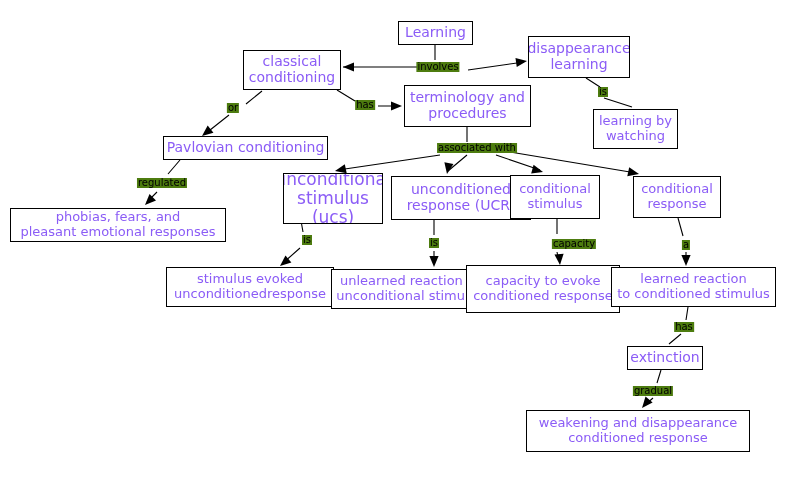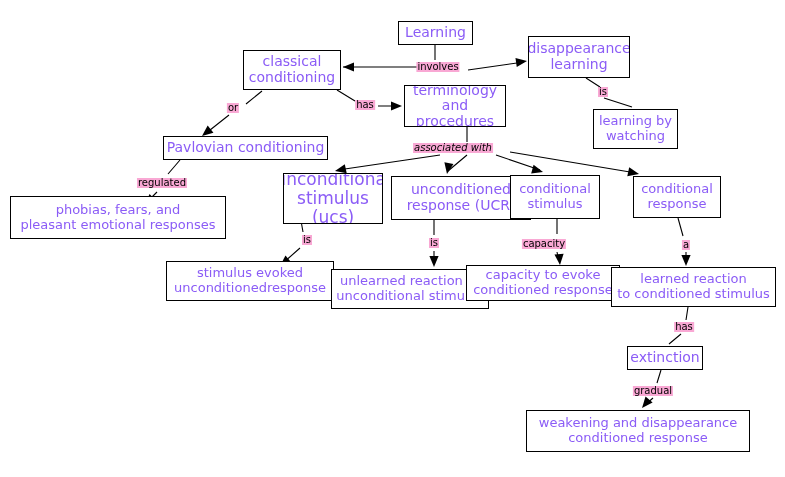--- a/index.html
+++ b/index.html
@@ -42,21 +42,21 @@
     white-space: pre-line;
     padding: 0 3px;
   }
   .node.nowrap {
     white-space: nowrap;
   }
   .edge-label {
     position: absolute;
     font-size: 10px;
     color: #000000;
-    background: #f9a8d4;
+    background: #4d7c0f;
     white-space: nowrap;
     text-align: center;
     line-height: 1;
     padding: 0 1px;
   }
 </style>
 </head>
 <body>
 
 <div id="concept-map">
@@ -120,57 +120,57 @@
       </g>
       <g>
         <path d="M 661 370 L 657 383 M 653 398 L 645 405" stroke="#000000" stroke-width="1.1" fill="none"></path>
         <polygon points="0,0 -11,-4.6 -11,4.6" fill="#000000" transform="translate(642,408) rotate(130)"></polygon>
       </g>
     </svg>
 <div class="edge-label" style="left: 438px; top: 67px; transform: translate(-50%, -50%);">involves</div>
     <div class="edge-label" style="left: 233px; top: 108px; transform: translate(-50%, -50%);">or</div>
     <div class="edge-label" style="left: 365px; top: 105px; transform: translate(-50%, -50%);">has</div>
     <div class="edge-label" style="left: 603px; top: 92px; transform: translate(-50%, -50%);">is</div>
-    <div class="edge-label" style="left: 453px; top: 148px; transform: translate(-50%, -50%); font-style: italic;">associated with</div>
+    <div class="edge-label" style="left: 477px; top: 148px; transform: translate(-50%, -50%);">associated with</div>
     <div class="edge-label" style="left: 162px; top: 183px; transform: translate(-50%, -50%);">regulated</div>
     <div class="edge-label" style="left: 307px; top: 240px; transform: translate(-50%, -50%);">is</div>
     <div class="edge-label" style="left: 434px; top: 243px; transform: translate(-50%, -50%);">is</div>
-    <div class="edge-label" style="left: 544px; top: 244px; transform: translate(-50%, -50%);">capacity</div>
+    <div class="edge-label" style="left: 574px; top: 244px; transform: translate(-50%, -50%);">capacity</div>
     <div class="edge-label" style="left: 686px; top: 245px; transform: translate(-50%, -50%);">a</div>
     <div class="edge-label" style="left: 684px; top: 327px; transform: translate(-50%, -50%);">has</div>
     <div class="edge-label" style="left: 653px; top: 391px; transform: translate(-50%, -50%);">gradual</div>
     <div class="node nowrap" style="left: 398px; top: 21px; width: 75px; height: 24px; font-size: 14px;">
       <span>Learning</span>
     </div>
     <div class="node" style="left: 243px; top: 50px; width: 98px; height: 40px; font-size: 14px;"><span>classical
 conditioning</span></div>
     <div class="node" style="left: 528px; top: 36px; width: 102px; height: 42px; font-size: 14px;"><span>disappearance
 learning</span></div>
-    <div class="node" style="left: 404px; top: 85px; width: 102px; height: 42px; font-size: 14px;"><span>terminology and
+    <div class="node" style="left: 404px; top: 85px; width: 127px; height: 42px; font-size: 14px;"><span>terminology and
 procedures</span></div>
     <div class="node" style="left: 593px; top: 109px; width: 85px; height: 40px; font-size: 13px;"><span>learning by
 watching</span></div>
     <div class="node nowrap" style="left: 118px; top: 136px; width: 165px; height: 24px; font-size: 14px; margin-left: 45px;">
       <span>Pavlovian conditioning</span>
     </div>
     <div class="node" style="left: 283px; top: 173px; width: 100px; height: 51px; font-size: 17px;"><span>unconditional
 stimulus (ucs)</span></div>
     <div class="node" style="left: 391px; top: 176px; width: 140px; height: 44px; font-size: 14px;"><span>unconditioned
 response (UCR)</span></div>
     <div class="node" style="left: 510px; top: 175px; width: 90px; height: 44px; font-size: 13px;"><span>conditional
 stimulus</span></div>
     <div class="node" style="left: 633px; top: 176px; width: 88px; height: 42px; font-size: 13px;"><span>conditional
 response</span></div>
-    <div class="node" style="left: 10px; top: 196px; width: 216px; height: 43px; font-size: 13px;"><span>phobias, fears, and
+    <div class="node" style="left: 10px; top: 208px; width: 216px; height: 34px; font-size: 13px;"><span>phobias, fears, and
 pleasant emotional responses</span></div>
-    <div class="node" style="left: 166px; top: 261px; width: 168px; height: 40px; font-size: 13px;"><span>stimulus evoked
+    <div class="node" style="left: 166px; top: 267px; width: 168px; height: 40px; font-size: 13px;"><span>stimulus evoked
 unconditionedresponse</span></div>
     <div class="node" style="left: 331px; top: 269px; width: 158px; height: 40px; font-size: 13px;"><span>unlearned reaction to
 unconditional stimulus</span></div>
-    <div class="node" style="left: 466px; top: 265px; width: 154px; height: 36px; font-size: 13px;"><span>capacity to evoke
+    <div class="node" style="left: 466px; top: 265px; width: 154px; height: 48px; font-size: 13px;"><span>capacity to evoke
 conditioned response</span></div>
     <div class="node nowrap" style="left: 627px; top: 346px; width: 76px; height: 24px; font-size: 14px;">
       <span>extinction</span>
     </div>
     <div class="node" style="left: 611px; top: 267px; width: 165px; height: 40px; font-size: 13px;"><span>learned reaction
 to conditioned stimulus</span></div>
     <div class="node" style="left: 526px; top: 410px; width: 224px; height: 42px; font-size: 13px;"><span>weakening and disappearance
 conditioned response</span></div>
   </div>
 

